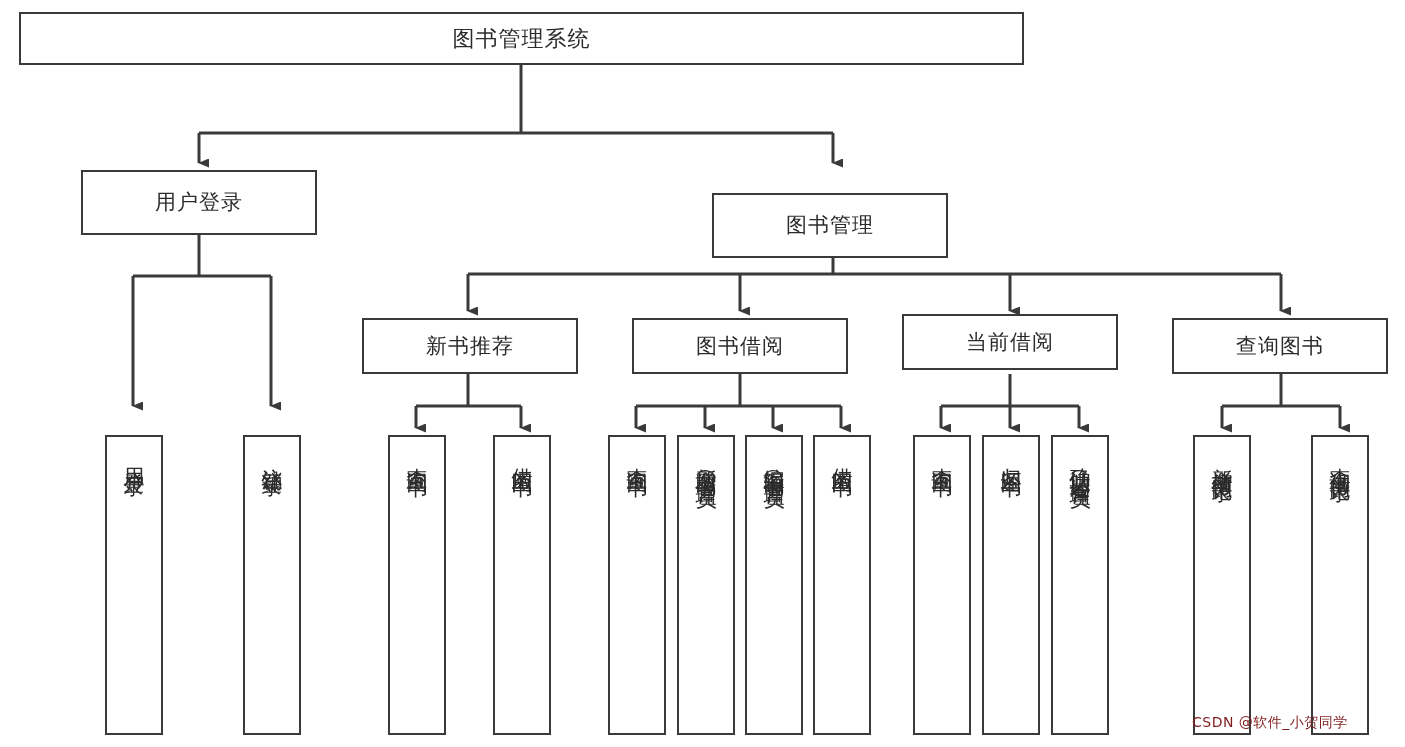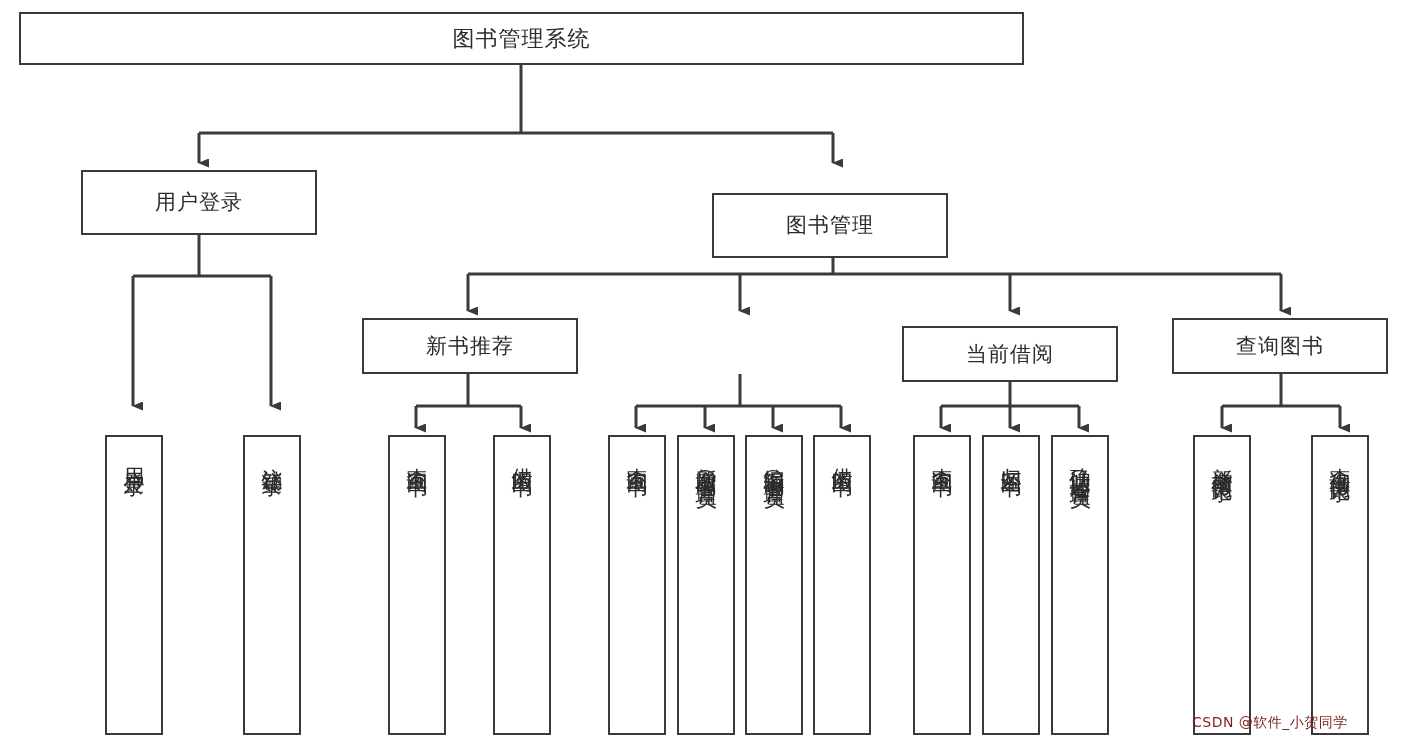--- a/index.html
+++ b/index.html
@@ -137,21 +137,24 @@
   <div class="node horiz" style="left:81px; top:170px; width:236px; height:65px;">
     <span class="label">用户登录</span>
   </div>
   <div class="node horiz" style="left:712px; top:170px; width:236px; height:65px;margin-top:23px;">
     <span class="label">图书管理</span>
   </div>
 
   <div class="node horiz" style="left:362px; top:318px; width:216px; height:56px;">
     <span class="label">新书推荐</span>
   </div>
-  <div class="node horiz" style="left:902px; top:326px; width:216px; height:56px;">
+  <div class="node horiz" style="left:632px; top:318px; width:216px; height:56px;">
+    <span class="label">图书借阅</span>
+  </div>
+  <div class="node horiz" style="left:902px; top:314px; width:216px; height:56px;">
     <span class="label">当前借阅</span>
   </div>
   <div class="node horiz" style="left:1172px; top:318px; width:216px; height:56px;">
     <span class="label">查询图书</span>
   </div>
 
   <div class="node vert" style="left:105px; top:435px; width:58px; height:300px;">
     <span class="label">用户登录</span>
   </div>
   <div class="node vert" style="left:243px; top:435px; width:58px; height:300px;">

